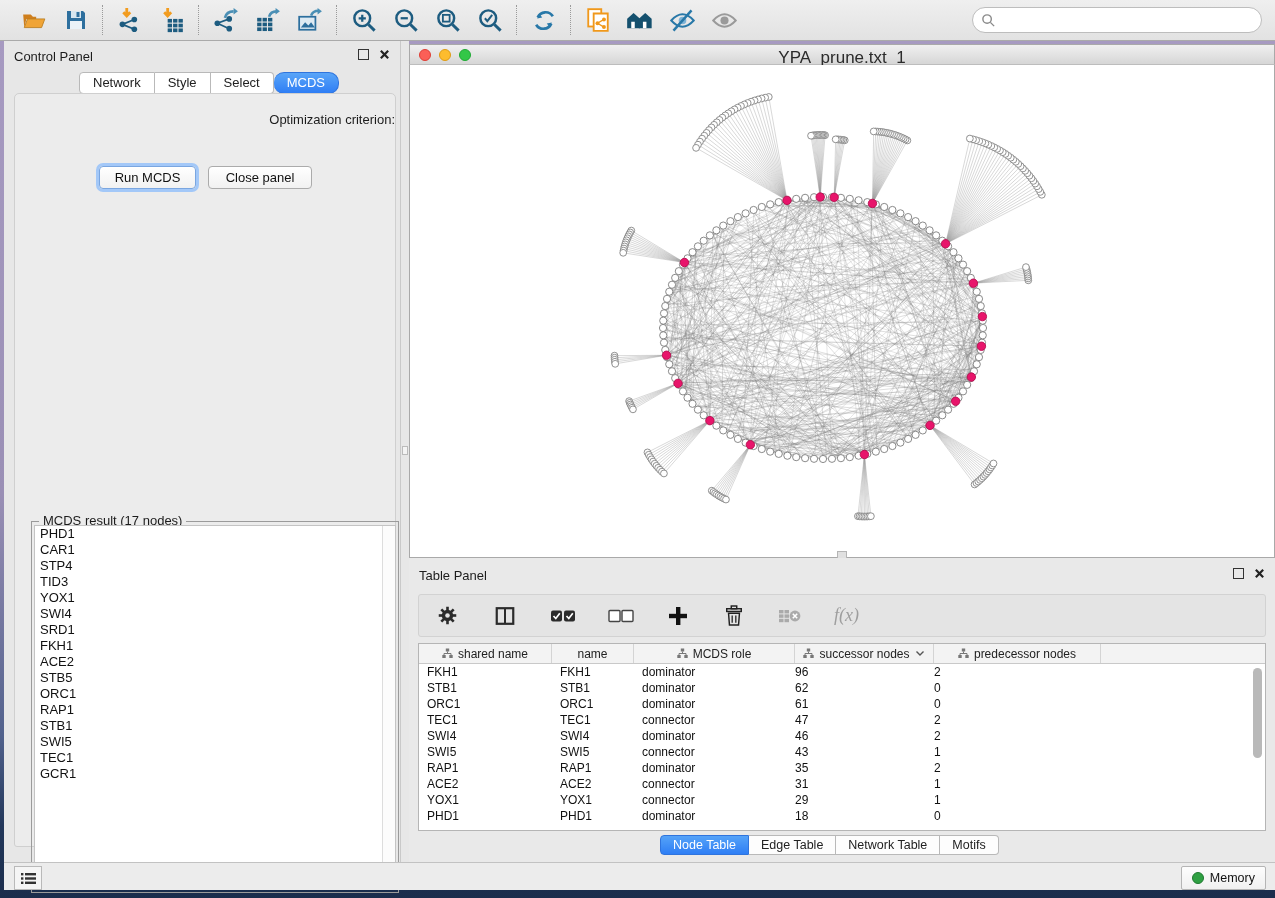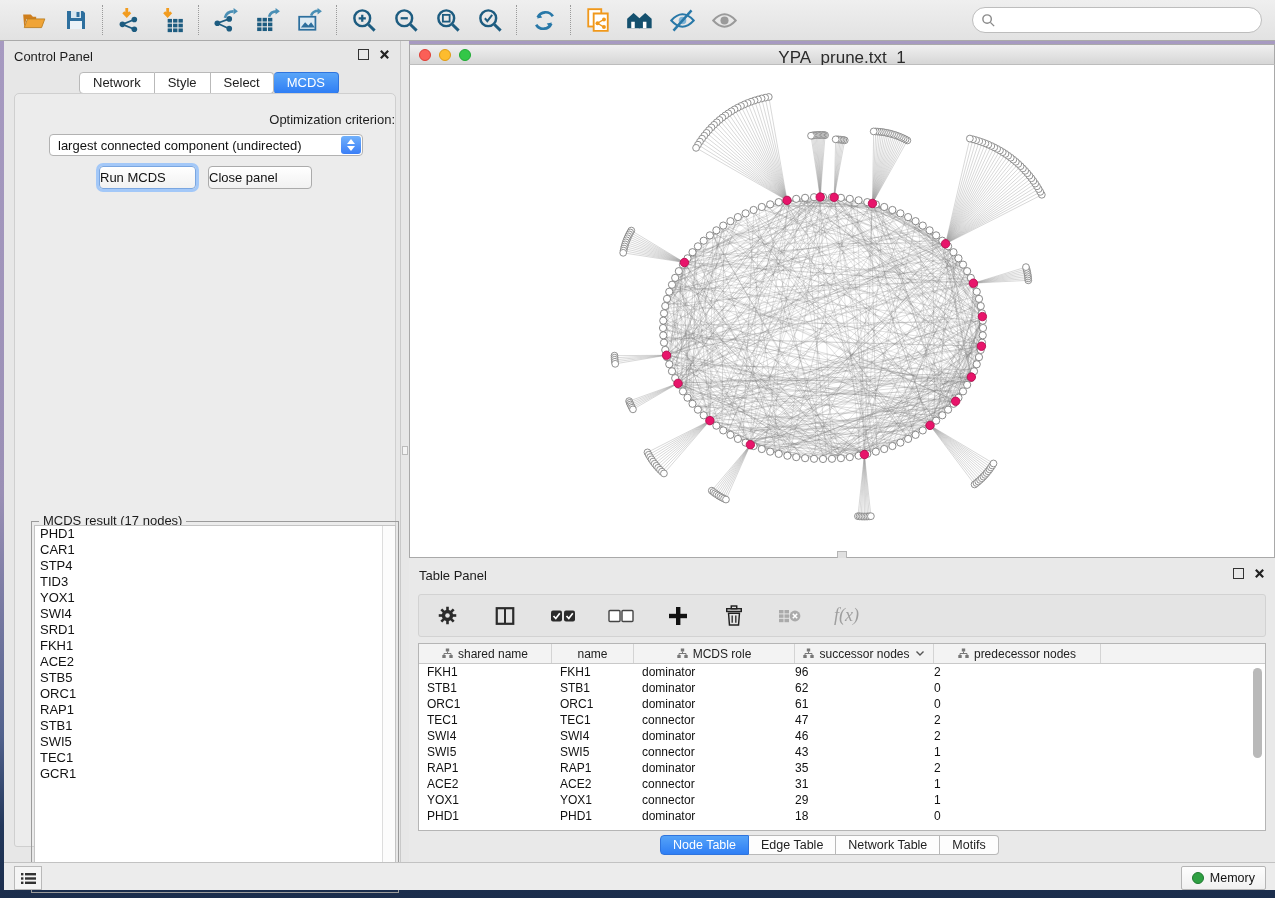--- a/index.html
+++ b/index.html
@@ -20,32 +20,32 @@
   .control-panel{position:absolute;left:4px;top:41px;width:397px;height:821px;background:#e7e7e7;border-right:1px solid #c9c9c9;box-sizing:border-box;}
   .panel-title{position:absolute;left:10px;top:8px;font-size:13px;color:#1c1c1c;}
   .win-btns{position:absolute;right:10px;top:8px;display:flex;gap:10px;align-items:center;}
   .float-btn{width:9px;height:9px;border:1.5px solid #333;background:transparent;}
   .close-x{width:11px;height:11px;}
   .ctabs{position:absolute;left:75px;top:31px;display:flex;}
   .ctab{height:20px;line-height:20px;padding:0 13px;font-size:13px;color:#222;background:#fff;
     border:1px solid #b9b9b9;border-left:none;text-align:center;}
   .ctab:first-child{border-left:1px solid #b9b9b9;border-radius:4px 0 0 4px;}
   .ctab.last{border-radius:0 4px 4px 0;}
-  .ctab.active{background:linear-gradient(#59a5f8,#2f7ef5);color:#fff;border-color:#2f74dd;border-radius:4px;}
+  .ctab.active{background:linear-gradient(#59a5f8,#2f7ef5);color:#fff;border-color:#2f74dd;border-radius:10px;}
   .cp-inner{position:absolute;left:10px;top:52px;width:380px;height:752px;background:#ececec;
     border:1px solid #cfcfcf;border-radius:5px 5px 3px 3px;}
   .opt-label{position:absolute;left:0;top:18px;width:100%;text-align:right;font-size:13px;color:#1c1c1c;}
   .criterion-select{position:absolute;left:34px;top:40px;width:314px;height:22px;background:#fff;
     border:1px solid #b2b2b2;border-radius:4px;font-size:13px;color:#111;line-height:22px;padding-left:8px;box-sizing:border-box;}
   .sel-stepper{position:absolute;right:1px;top:1px;bottom:1px;width:20px;border-radius:3px;
     background:linear-gradient(#71b1fb,#3a7ef7);display:flex;flex-direction:column;align-items:center;justify-content:center;gap:2px;}
   .tri-up{width:0;height:0;border-left:4px solid transparent;border-right:4px solid transparent;border-bottom:5px solid #fff;}
   .tri-dn{width:0;height:0;border-left:4px solid transparent;border-right:4px solid transparent;border-top:5px solid #fff;}
   .cp-btn{position:absolute;height:23px;background:linear-gradient(#ffffff,#f1f1f1);border:1px solid #ababab;
-    border-radius:4px;font-size:13px;color:#111;line-height:22px;box-sizing:border-box;}
+    border-radius:4px;font-size:13px;color:#111;text-align:center;line-height:22px;box-sizing:border-box;}
   .run-btn{left:84px;top:72px;width:97px;box-shadow:0 0 0 3px #a3c8f8;border-color:#7aa6e0;}
   .closep-btn{left:193px;top:72px;width:104px;}
   .fieldset{position:absolute;left:16px;top:427px;width:366px;height:370px;border:1px solid #9b9b9b;}
   .legend{position:absolute;left:7px;top:-9px;background:#ececec;padding:0 4px;font-size:13px;color:#1c1c1c;}
   .mcds-list{position:absolute;left:2px;top:3px;right:2px;bottom:2px;background:#fff;border:1px solid #c4c4c4;
     font-size:13px;color:#111;overflow:hidden;}
   .mcds-item{height:16px;line-height:16px;padding-left:5px;}
   .list-track{position:absolute;right:0;top:0;bottom:0;width:12px;background:#fcfcfc;border-left:1px solid #ddd;}
   
   .v-divider{position:absolute;left:401px;top:41px;width:8px;height:821px;background:#e7e7e7;}
@@ -270,27 +270,20 @@
         </svg>
     </div>
     <div class="ctabs">
       <div class="ctab">Network</div>
       <div class="ctab">Style</div>
       <div class="ctab last">Select</div>
       <div class="ctab active">MCDS</div>
     </div>
     <div class="cp-inner">
       <div class="opt-label">Optimization criterion:</div>
-      <div class="criterion-select">
-        <span>largest connected component (undirected)</span>
-        <span class="sel-stepper">
-            <span class="tri-up"></span>
-            <span class="tri-dn"></span>
-          </span>
-      </div>
       <div class="cp-btn run-btn">Run MCDS</div>
       <div class="cp-btn closep-btn">Close panel</div>
       <div class="fieldset">
         <div class="legend">MCDS result (17 nodes)</div>
         <div class="mcds-list" id="mcds-list">
           <div class="list-track"></div>
         <div class="mcds-item">PHD1</div>
             <div class="mcds-item">CAR1</div>
             <div class="mcds-item">STP4</div>
             <div class="mcds-item">TID3</div>

